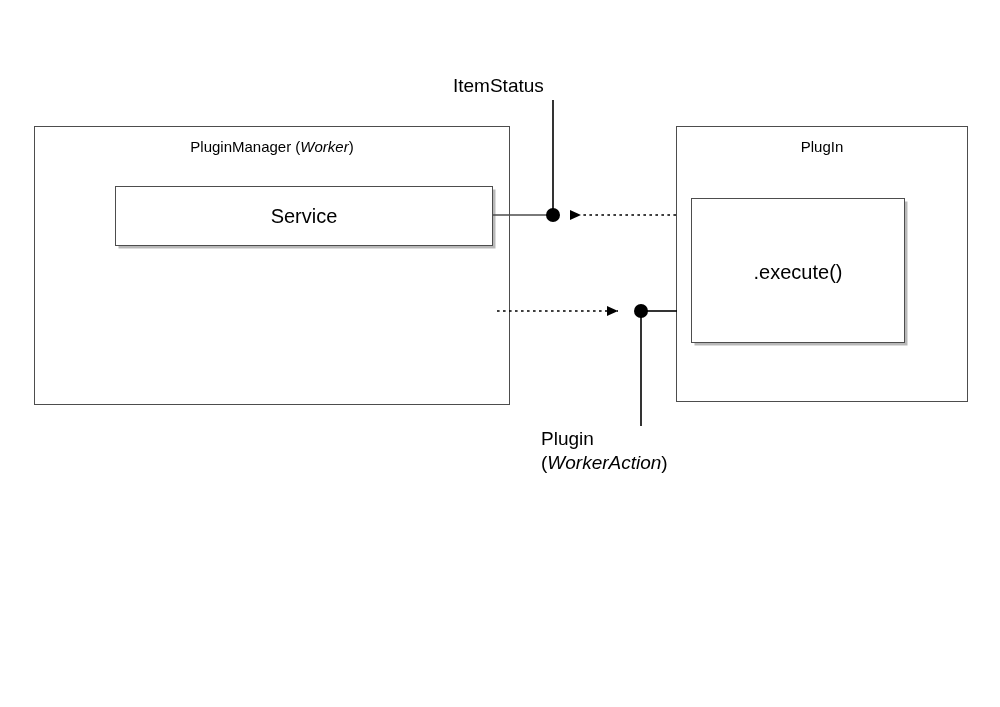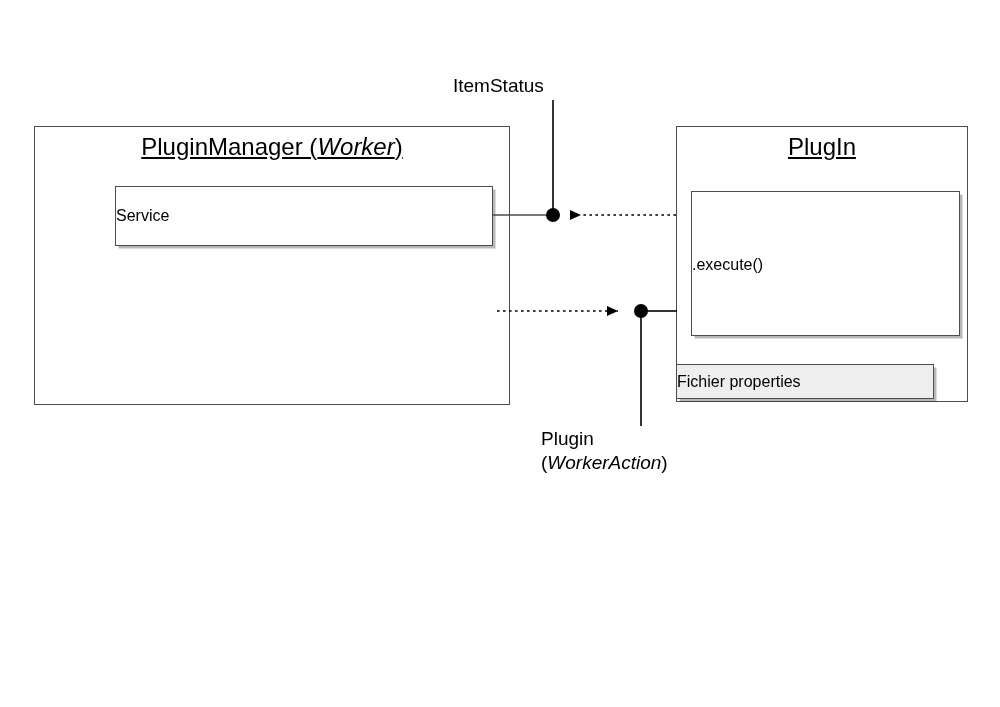--- a/index.html
+++ b/index.html
@@ -31,33 +31,33 @@
     box-shadow: 3px 3px 0 -0.5px rgba(0,0,0,0.28);
   }
   .box-filled {
     background: #eeeeee;
   }
   .box-title {
     position: absolute;
     left: 0;
     right: 0;
     text-align: center;
-    font-size: 24px;
+    font-size: 15px;
     line-height: 22px;
     white-space: nowrap;
-    text-decoration: underline;
   }
   .box-title em {
     font-style: italic;
   }
   .centered-label {
     position: absolute;
     left: 0;
     right: 0;
-    font-size: 16px;
+    text-align: center;
+    font-size: 20px;
     line-height: 22px;
     white-space: nowrap;
   }
   .free-label {
     position: absolute;
     text-align: left;
     font-size: 19px;
     line-height: 24px;
     white-space: nowrap;
   }
@@ -85,27 +85,24 @@
   <div class="box box-shadow" style="left:115px; top:186px; width:378px; height:60px;">
     <div class="centered-label" style="top:18px;">Service</div>
   </div>
 
 
 
   <div class="box" style="left:676px; top:126px; width:292px; height:276px;">
     <div class="box-title" style="top:9px;">PlugIn</div>
   </div>
 
-  <div class="box box-shadow" style="left:691px; top:191px; width:269px; height:145px;padding-left:15px;">
+  <div class="box box-shadow" style="left:691px; top:198px; width:214px; height:145px;padding-left:15px;">
     <div class="centered-label" style="top:62px;">.execute()</div>
   </div>
 
-  <div class="box box-filled box-shadow" style="left:676px; top:364px; width:258px; height:35px;">
-    <div class="centered-label" style="top:6px;">Fichier properties</div>
-  </div>
 
   <svg class="overlay" viewBox="0 0 1000 707">
     <defs>
       <marker id="arrowLeft" markerWidth="12" markerHeight="12" refX="1" refY="5" orient="auto" markerUnits="userSpaceOnUse">
         <path d="M11,0 L11,10 L0,5 z" fill="#000000"></path>
       </marker>
       <marker id="arrowRight" markerWidth="12" markerHeight="12" refX="11" refY="5" orient="auto" markerUnits="userSpaceOnUse">
         <path d="M0,0 L0,10 L11,5 z" fill="#000000"></path>
       </marker>
     </defs>

